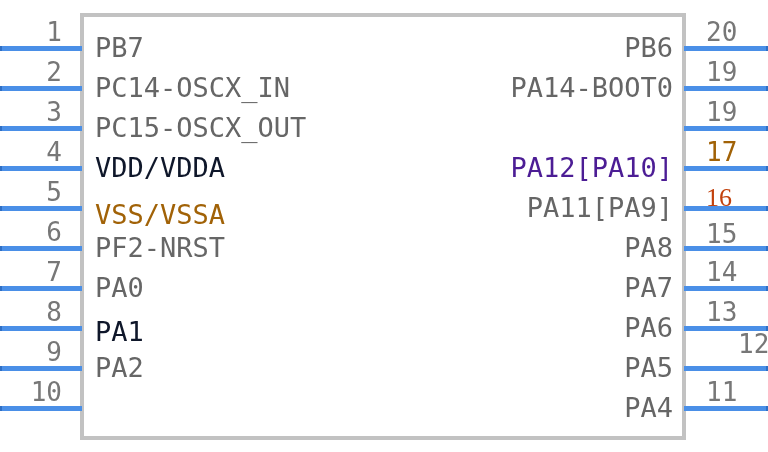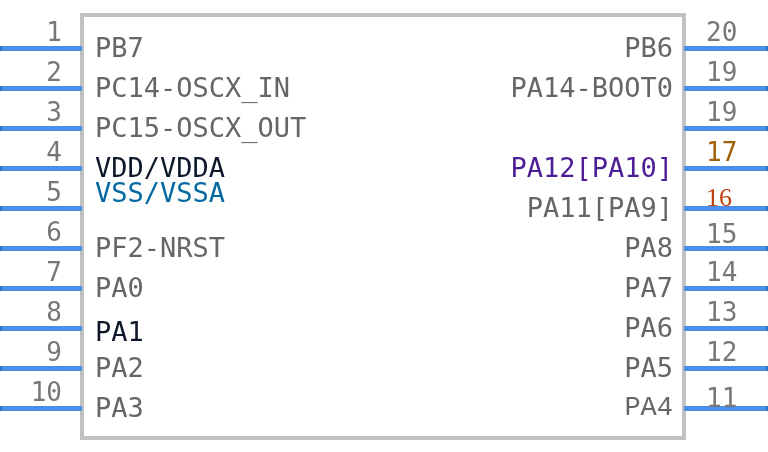--- a/index.html
+++ b/index.html
@@ -103,21 +103,21 @@
     <div class="pin-name left" style="top: 113px; color: rgb(102, 102, 102);">PC15-OSCX_OUT</div>
     <div class="pin-wire left" style="top: 166px; background: rgb(74, 143, 231);">
       <span class="endcap"></span>
     </div>
     <div class="pin-number left" style="top: 137px; color: rgb(119, 119, 119);">4</div>
     <div class="pin-name left" style="top: 153px; color: #0f172a;">VDD/VDDA</div>
     <div class="pin-wire left" style="top: 206px; background: rgb(74, 143, 231);">
       <span class="endcap"></span>
     </div>
     <div class="pin-number left" style="top: 177px; color: rgb(119, 119, 119);">5</div>
-    <div class="pin-name left" style="top: 178px; color: #0369a1;">VSS/VSSA</div>
+    <div class="pin-name left" style="top: 200px; color: #a16207;">VSS/VSSA</div>
     <div class="pin-wire left" style="top: 246px; background: rgb(74, 143, 231);">
       <span class="endcap"></span>
     </div>
     <div class="pin-number left" style="top: 217px; color: rgb(119, 119, 119);">6</div>
     <div class="pin-name left" style="top: 233px; color: rgb(102, 102, 102);">PF2-NRST</div>
     <div class="pin-wire left" style="top: 286px; background: rgb(74, 143, 231);">
       <span class="endcap"></span>
     </div>
     <div class="pin-number left" style="top: 257px; color: rgb(119, 119, 119);">7</div>
     <div class="pin-name left" style="top: 273px; color: rgb(102, 102, 102);">PA0</div>
@@ -128,21 +128,20 @@
     <div class="pin-name left" style="top: 317px; color: #0f172a;">PA1</div>
     <div class="pin-wire left" style="top: 366px; background: rgb(74, 143, 231);">
       <span class="endcap"></span>
     </div>
     <div class="pin-number left" style="top: 337px; color: rgb(119, 119, 119);">9</div>
     <div class="pin-name left" style="top: 353px; color: rgb(102, 102, 102);">PA2</div>
     <div class="pin-wire left" style="top: 406px; background: rgb(74, 143, 231);">
       <span class="endcap"></span>
     </div>
     <div class="pin-number left" style="top: 377px; color: rgb(119, 119, 119);">10</div>
-    <div class="pin-name left" style="top: 393px; color: rgb(102, 102, 102);">PA3</div>
     <div class="pin-wire right" style="top: 46px; background: rgb(74, 143, 231);">
       <span class="endcap"></span>
     </div>
     <div class="pin-number right" style="top: 17px; color: rgb(119, 119, 119);">20</div>
     <div class="pin-name right" style="top: 33px; color: rgb(102, 102, 102);">PB6</div>
     <div class="pin-wire right" style="top: 86px; background: rgb(74, 143, 231);">
       <span class="endcap"></span>
     </div>
     <div class="pin-number right" style="top: 57px; color: rgb(119, 119, 119);">19</div>
     <div class="pin-name right" style="top: 73px; color: rgb(102, 102, 102);">PA14-BOOT0</div>
@@ -171,20 +170,20 @@
     <div class="pin-number right" style="top: 257px; color: rgb(119, 119, 119);">14</div>
     <div class="pin-name right" style="top: 273px; color: rgb(102, 102, 102);">PA7</div>
     <div class="pin-wire right" style="top: 326px; background: rgb(74, 143, 231);">
       <span class="endcap"></span>
     </div>
     <div class="pin-number right" style="top: 297px; color: rgb(119, 119, 119);">13</div>
     <div class="pin-name right" style="top: 313px; color: rgb(102, 102, 102);">PA6</div>
     <div class="pin-wire right" style="top: 366px; background: rgb(74, 143, 231);">
       <span class="endcap"></span>
     </div>
-    <div class="pin-number right" style="top: 337px; color: rgb(119, 119, 119);">12</div>
+    <div class="pin-number right" style="top: 329px; color: rgb(119, 119, 119); margin-left: 32px;">12</div>
     <div class="pin-name right" style="top: 353px; color: rgb(102, 102, 102);">PA5</div>
     <div class="pin-wire right" style="top: 406px; background: rgb(74, 143, 231);">
       <span class="endcap"></span>
     </div>
-    <div class="pin-number right" style="top: 377px; color: rgb(119, 119, 119); margin-top: 6px;">11</div>
-    <div class="pin-name right" style="top: 393px; color: rgb(102, 102, 102); font-family: Liberation Mono, monospace;">PA4</div>
+    <div class="pin-number right" style="top: 377px; color: rgb(119, 119, 119);">11</div>
+    <div class="pin-name right" style="top: 393px; color: rgb(102, 102, 102);">PA4</div>
   </div>
 
 </body></html>

